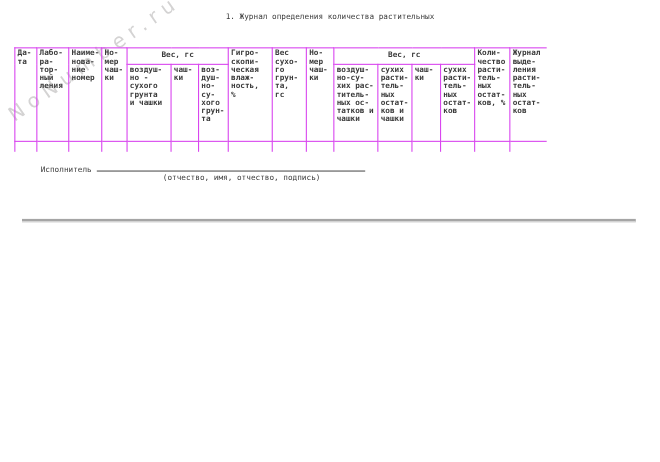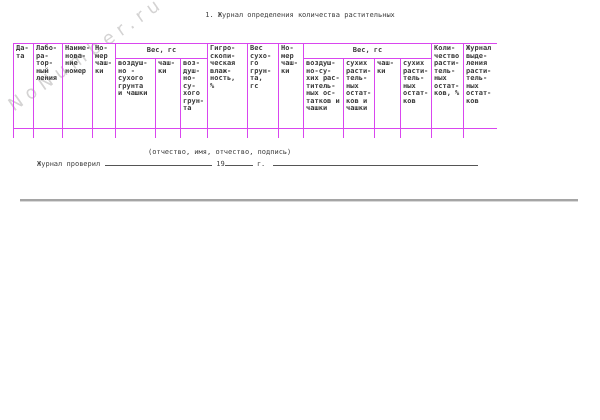--- a/index.html
+++ b/index.html
@@ -193,20 +193,20 @@
     <td></td>
     <td></td>
     <td></td>
     <td class="no-right"></td>
   </tr>
 </tbody>
   </table>
 
 <div class="footer">
   <div class="frow">
+    <span>Исполнитель</span><span class="blank b-exec"></span>
+  </div>
+  <div class="frow">
     <span class="cap1">(отчество, имя, отчество, подпись)</span>
   </div>
-  <div class="frow">
-    <span>Журнал проверил</span><span class="blank b-check"></span><span>19</span><span class="blank b-year"></span> <span>г.</span><span class="blank b-sign"></span>
-  </div>
 </div>
 
 <div class="separator"></div>
 
 </body></html>

